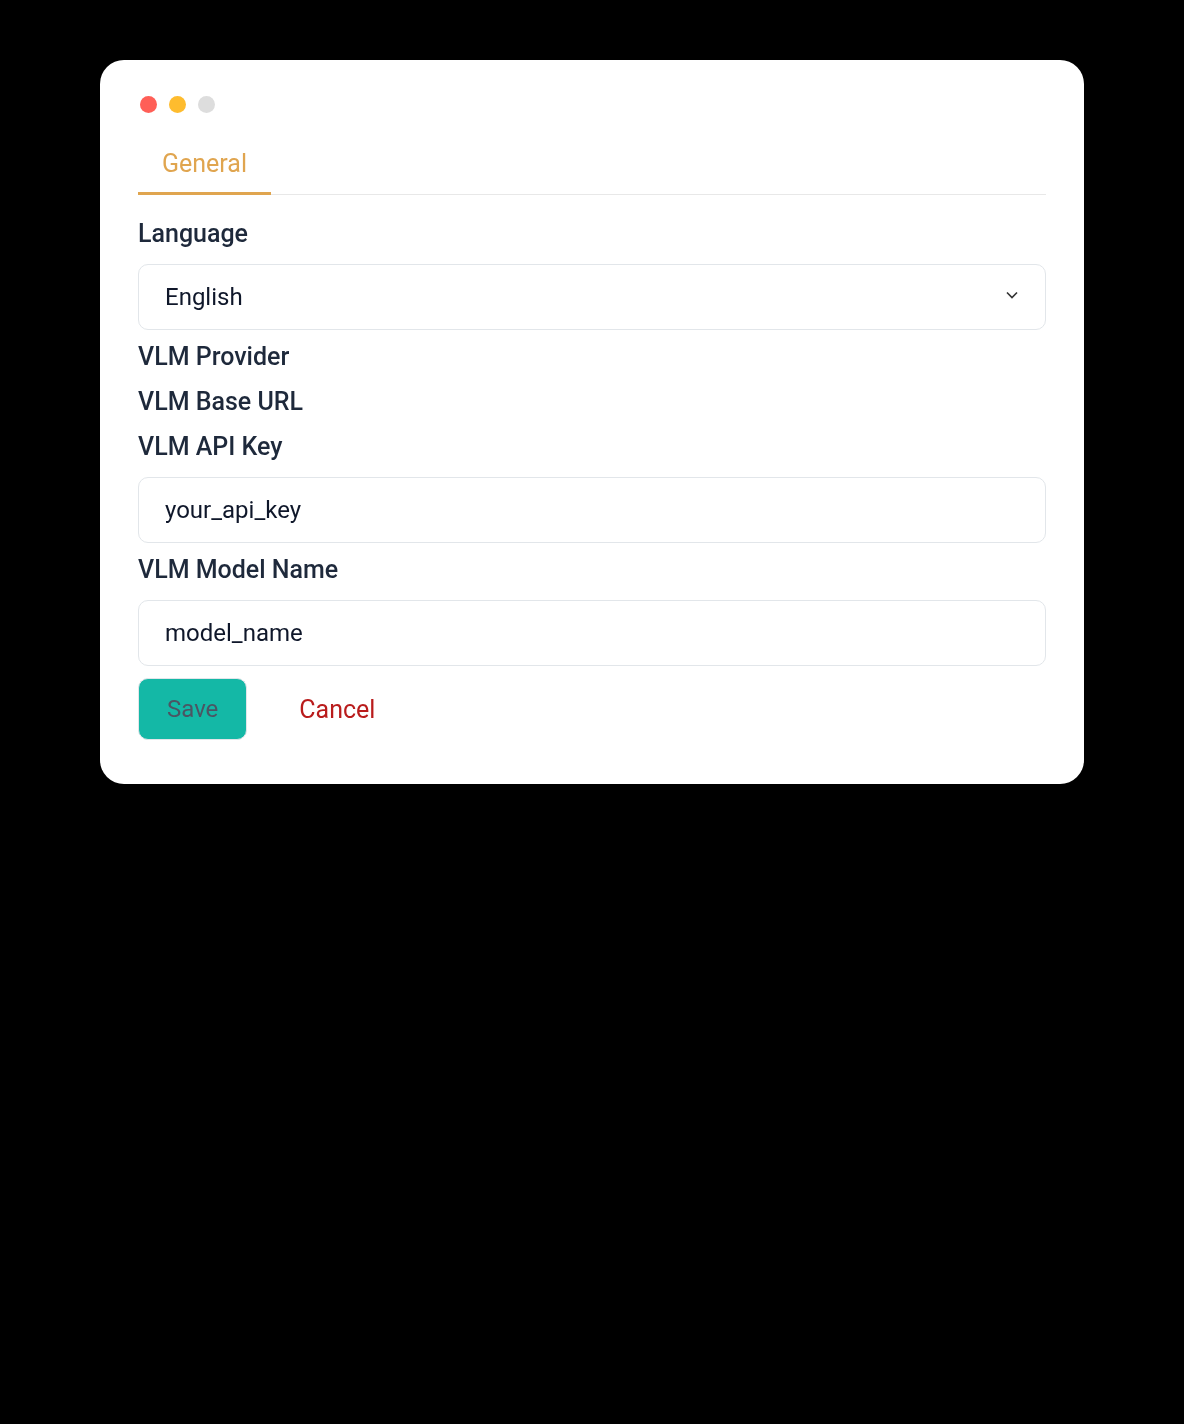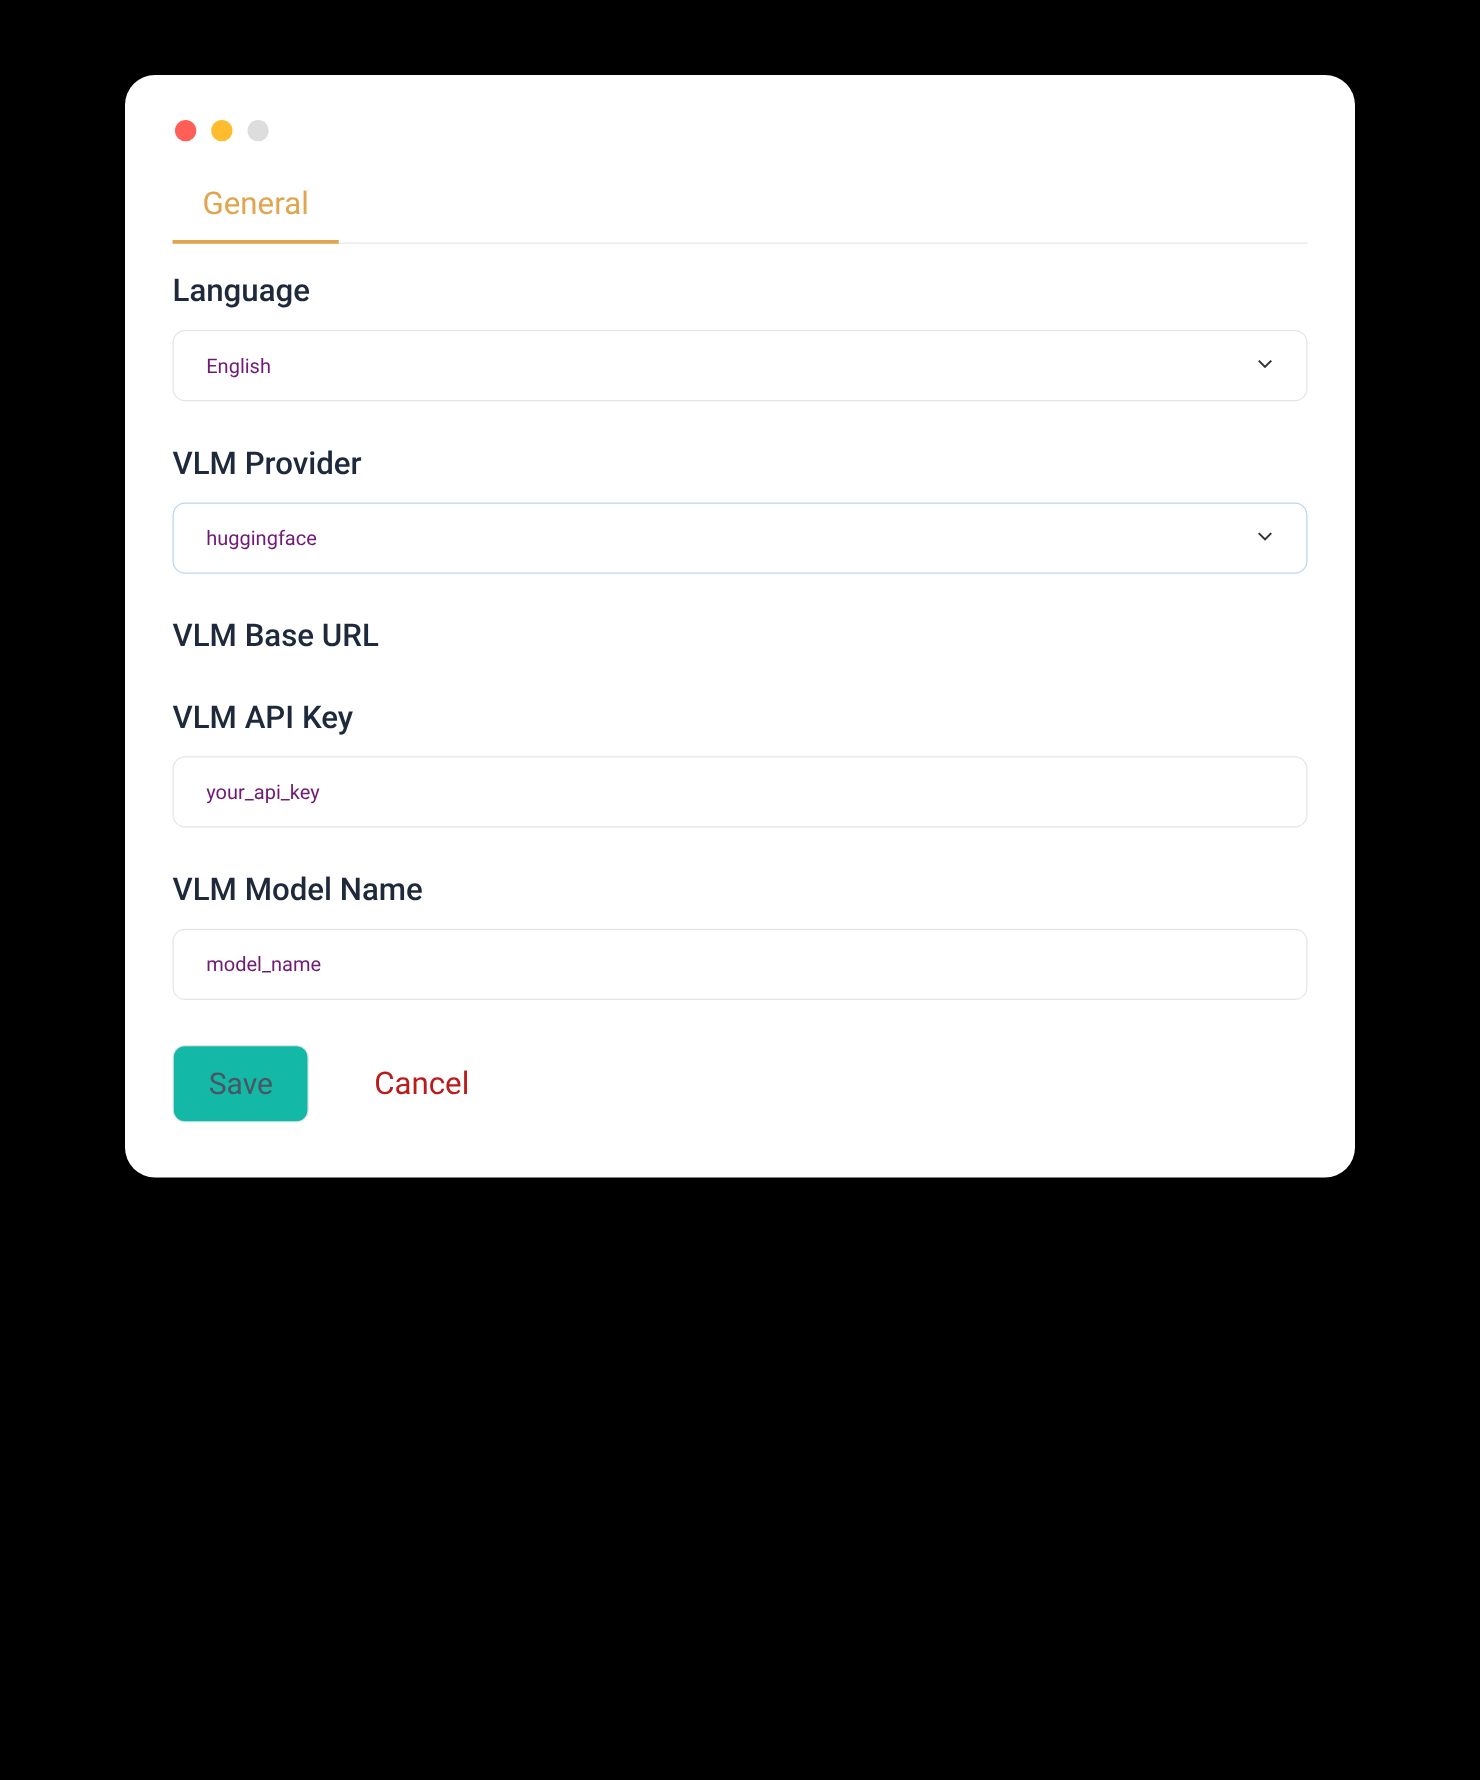--- a/index.html
+++ b/index.html
@@ -46,36 +46,36 @@
   }
   .tab {
     padding: 10px 24px 14px 24px;
     font-size: 25px;
     color: #e0a54f;
     border-bottom: 3px solid #e0a54f;
     margin-bottom: -1px;
     cursor: pointer;
   }
   .field {
-    margin-bottom: 36px;
+    margin-bottom: 12px;
   }
   .field-label {
     font-size: 25px;
     color: #1e293b;
     font-weight: 500;
     margin-bottom: 16px;
     display: block;
   }
   .select-wrap {
     position: relative;
   }
   .select, .text-input {
     width: 100%;
-    font-size: 16px;
-    color: #701a75;
+    font-size: 24px;
+    color: #0f172a;
     padding: 18px 50px 18px 26px;
     border: 1px solid #e2e6ea;
     border-radius: 10px;
     background: #fff;
     appearance: none;
     -webkit-appearance: none;
     outline: none;
     font-family: inherit;
   }
   .select.blue-border {
@@ -146,28 +146,20 @@
       <span class="chevron">
         <svg viewBox="0 0 24 24">
             <polyline points="6 9 12 15 18 9"></polyline>
           </svg>
       </span>
     </div>
   </div>
 
   <div class="field">
     <label class="field-label">VLM Provider</label>
-    <div class="select-wrap">
-      <div class="select blue-border">huggingface</div>
-      <span class="chevron">
-        <svg viewBox="0 0 24 24">
-            <polyline points="6 9 12 15 18 9"></polyline>
-          </svg>
-      </span>
-    </div>
   </div>
 
   <div class="field">
     <label class="field-label">VLM Base URL</label>
   </div>
 
   <div class="field">
     <label class="field-label">VLM API Key</label>
     <input type="text" class="text-input" value="your_api_key" style="">
   </div>

